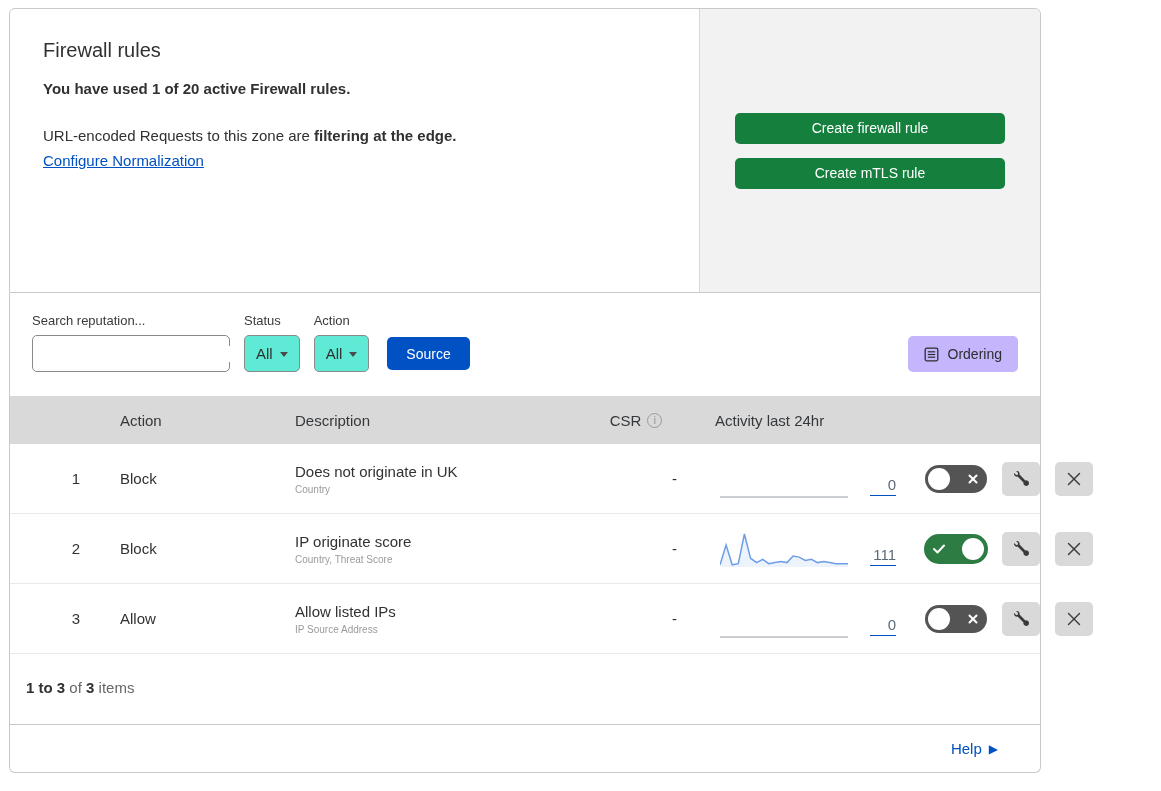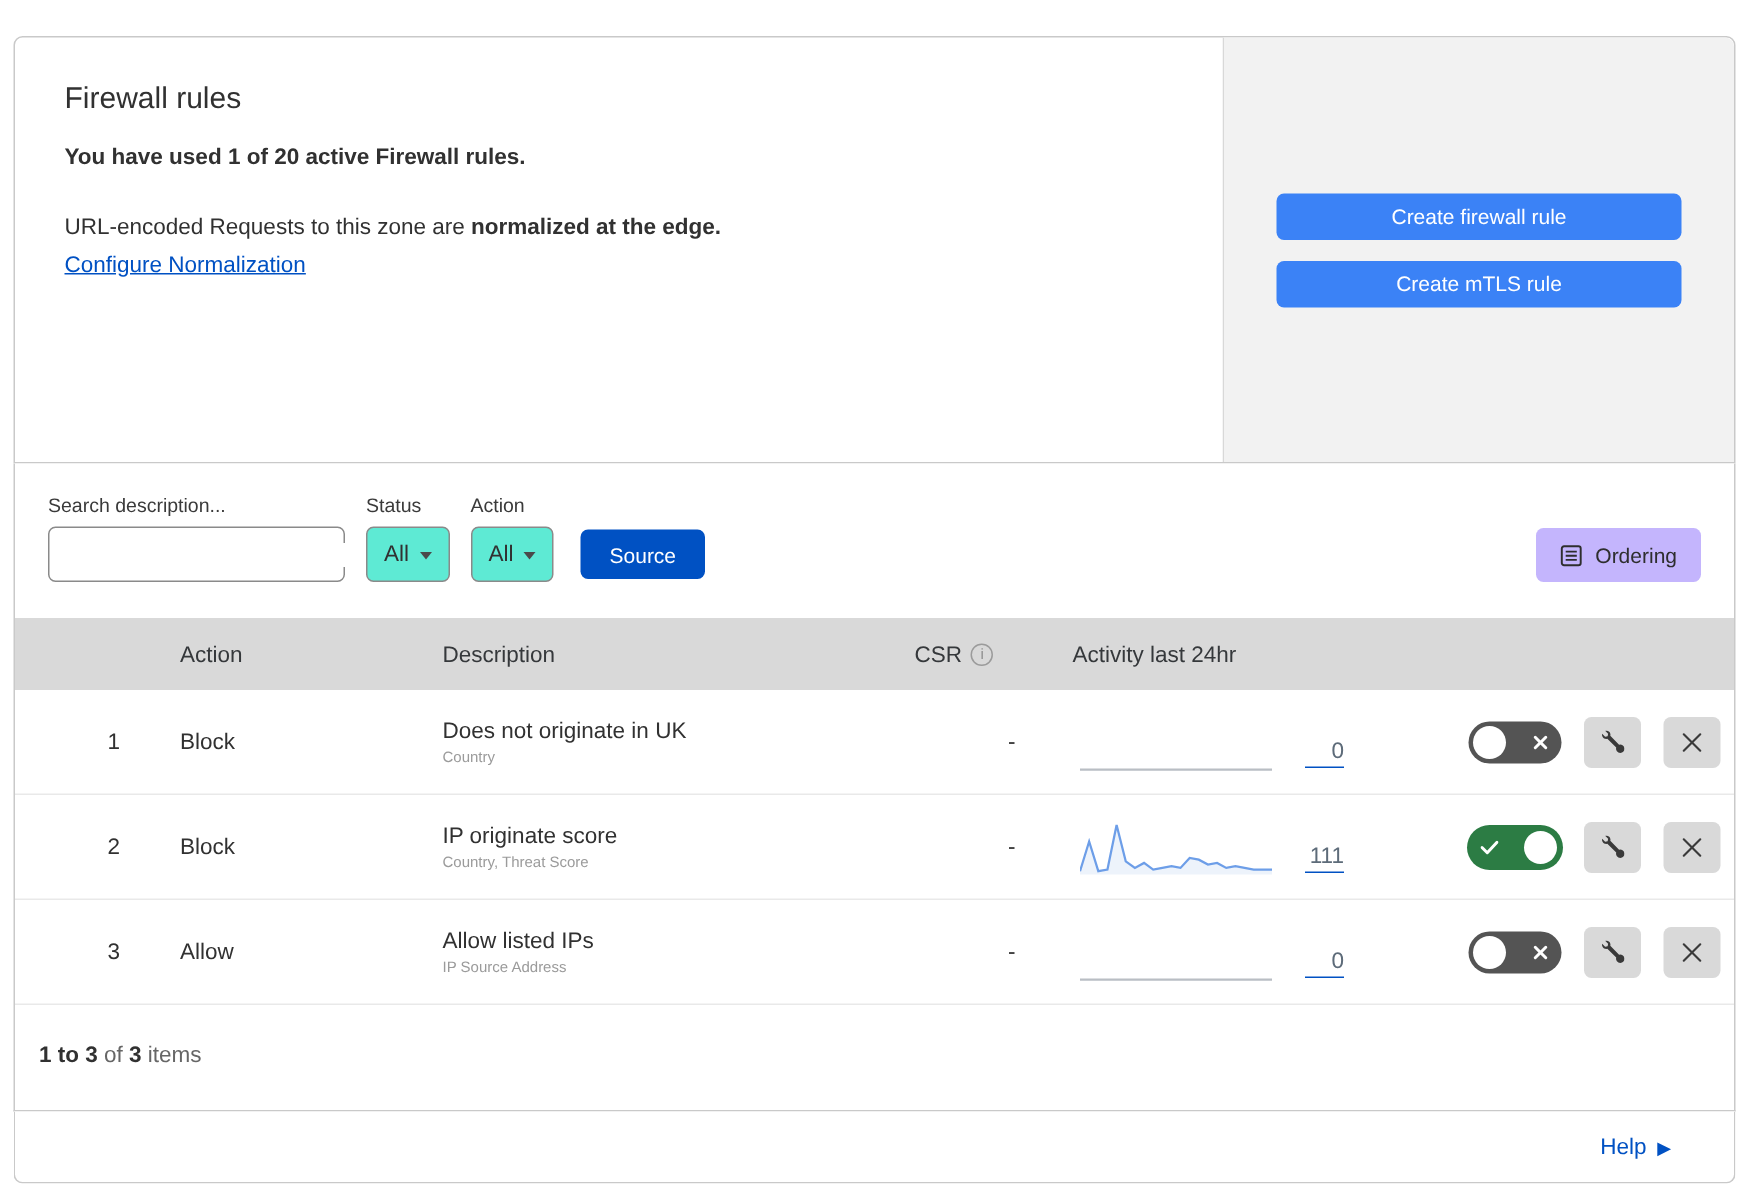--- a/index.html
+++ b/index.html
@@ -3,41 +3,41 @@
 <meta charset="utf-8">
 <style>
   * { margin:0; padding:0; box-sizing:border-box; }
   html,body { background:#fff; }
   body {
     width:1161px; height:791px;
     font-family:"Liberation Sans", sans-serif;
     color:#313131; font-size:15px;
     position:relative; overflow:hidden;
   }
-  .frame { position:absolute; left:9px; top:24px; width:1148px; }
+  .frame { position:absolute; left:9px; top:8px; width:1032px; }
 
   
   .card-top {
     display:flex; border:1px solid #c9c9c9;
     border-radius:6px 6px 0 0; min-height:285px; background:#fff;
   }
   .card-top-left { flex:1; padding:30px 40px 24px 33px; }
   .card-top-right {
     width:341px; background:#f2f2f2; border-left:1px solid #d8d8d8;
     display:flex; flex-direction:column; align-items:center; justify-content:center; gap:14px;
     border-radius:0 6px 0 0;
   }
   .page-title { font-size:20px; color:#313131; font-weight:400; margin-bottom:18px; }
   .page-desc { max-width:715px; line-height:1.75; color:#313131; margin-bottom:26px; }
   .usage-line { font-weight:bold; margin-bottom:30px; }
   .norm-line { margin-bottom:8px; }
   .norm-line b { font-weight:bold; }
   a.link { color:#0051c3; text-decoration:underline; cursor:pointer; }
   .btn-primary {
-    display:block; width:270px; height:31px; background:#3b82f6; color:#fff;
+    display:block; width:270px; height:31px; background:#15803d; color:#fff;
     border:none; border-radius:5px; font-size:14px; font-family:inherit; cursor:pointer;
     line-height:31px; text-align:center;
   }
 
   
   .card-main { border:1px solid #c9c9c9; border-top:none; background:#fff; }
 
   .filter-bar { display:flex; align-items:flex-end; padding:20px 22px 24px 22px; gap:14px; }
   .f-col { display:flex; flex-direction:column; }
   .f-label { font-size:13px; color:#3a3a3a; margin-bottom:7px; }
@@ -116,34 +116,34 @@
 </style>
 </head>
 <body>
 
 <div class="frame">
 
   <div class="card-top">
     <div class="card-top-left">
       <div class="page-title">Firewall rules</div>
       <div class="usage-line">You have used 1 of 20 active Firewall rules.</div>
-      <div class="norm-line"><span>URL-encoded Requests to this zone are </span><b>normalized at the edge.</b></div>
+      <div class="norm-line"><span>URL-encoded Requests to this zone are </span><b>filtering at the edge.</b></div>
       <a class="link">Configure Normalization</a>
     </div>
     <div class="card-top-right">
       <button class="btn-primary">Create firewall rule</button>
       <button class="btn-primary">Create mTLS rule</button>
     </div>
   </div>
 
   <div class="card-main">
 
     <div class="filter-bar">
       <div class="f-col">
-        <span class="f-label">Search description...</span>
+        <span class="f-label">Search reputation...</span>
         <div class="search-box">
           <svg width="15" height="15" viewBox="0 0 15 15">
               <circle cx="6" cy="6" r="4.4" fill="none" stroke="#444" stroke-width="1.4"></circle>
               <line x1="9.4" y1="9.4" x2="13.2" y2="13.2" stroke="#444" stroke-width="1.4" stroke-linecap="round"></line>
             </svg>
           <input type="text" style="">
         </div>
       </div>
       <div class="f-col">
         <span class="f-label">Status</span>

